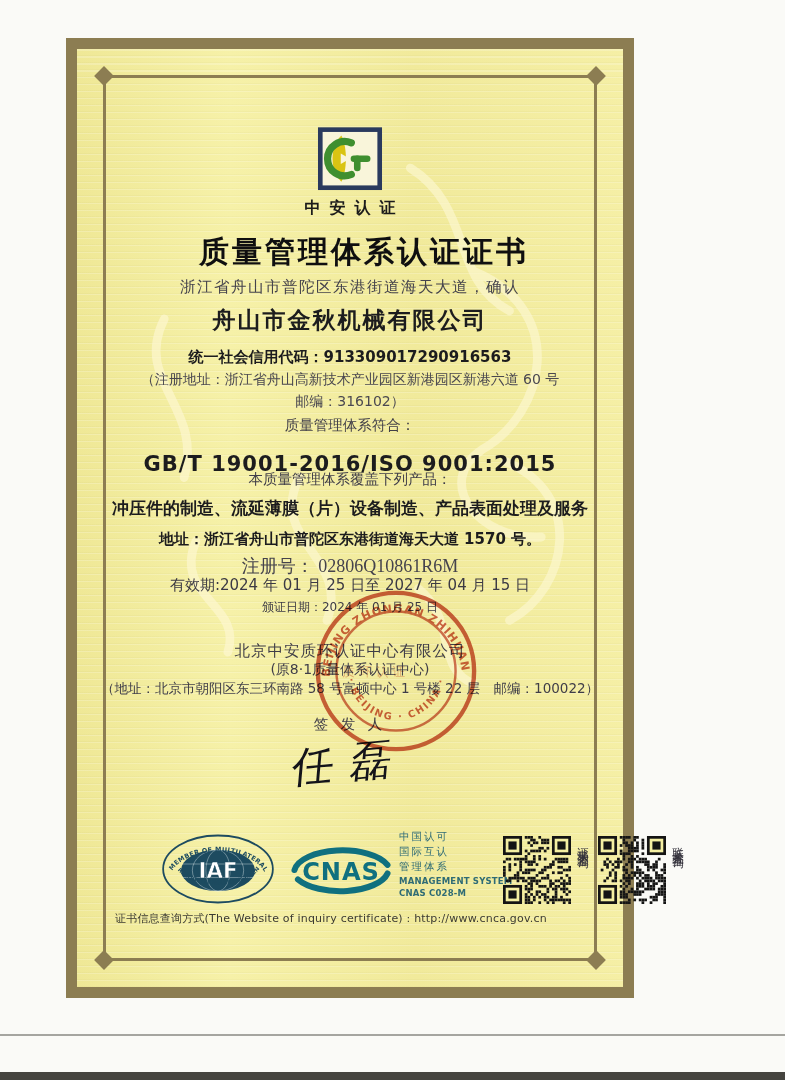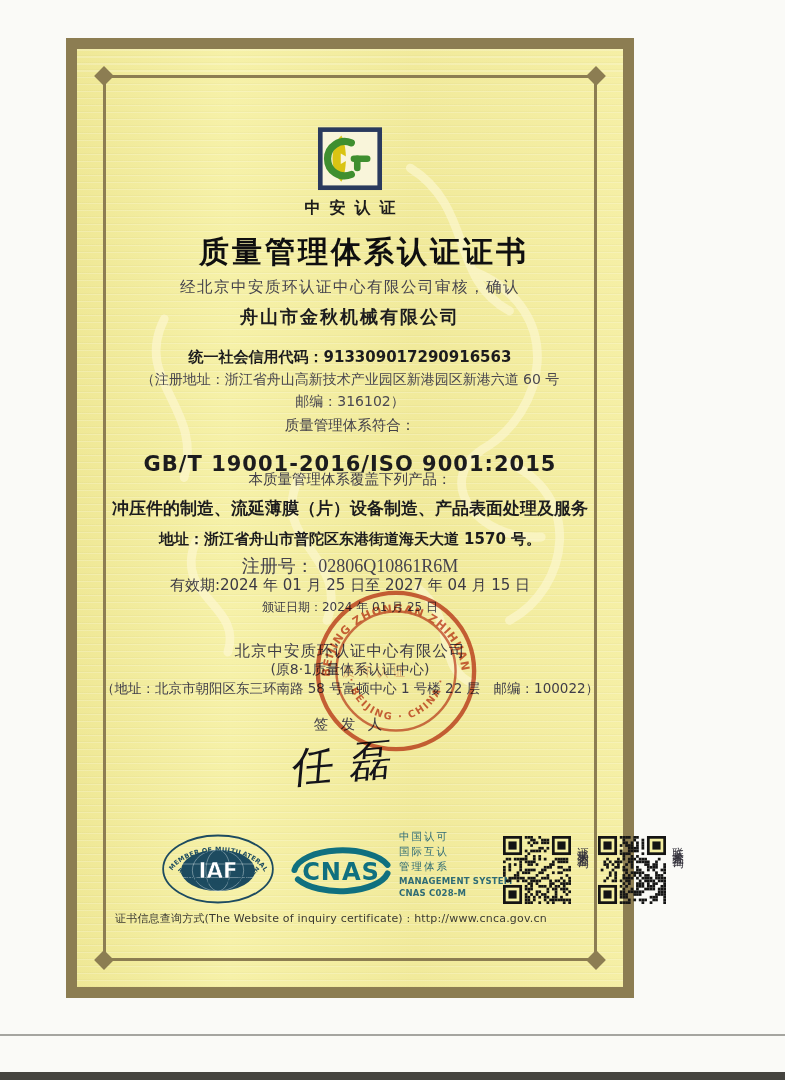--- a/index.html
+++ b/index.html
@@ -26,21 +26,21 @@
   .diamond{position:absolute;width:14px;height:14px;background:#8c7d52;transform:rotate(45deg);}
   .diamond.tl{left:-9px;top:-9px}.diamond.tr{right:-9px;top:-9px}
   .diamond.bl{left:-9px;bottom:-9px}.diamond.br{right:-9px;bottom:-9px}
   .watermark{position:absolute;inset:0;pointer-events:none}
   
   .row{position:absolute;left:0;right:0;text-align:center;color:#1c1c1e;white-space:nowrap;}
   .logo-box{position:absolute;left:50%;top:78px;transform:translateX(-50%);width:66px;height:66px;}
   .logo-label{top:149px;font-size:16px;font-weight:bold;letter-spacing:9px;text-indent:9px;color:#1b1b1b;}
   .title{top:183px;font-size:30px;font-weight:bold;letter-spacing:3px;color:#0f0f10;padding-left:28px;}
   .audit{top:228px;font-size:15.5px;color:#45434d;letter-spacing:1.5px;}
-  .company{top:256px;font-size:18px;font-weight:bold;letter-spacing:2px;}
+  .company{top:256px;font-size:23px;font-weight:bold;letter-spacing:2px;}
   .credit{top:299px;font-size:15px;font-weight:bold;}
   .regaddr1{top:322px;font-size:14px;color:#4a4850;}
   .regaddr2{top:344px;font-size:14px;color:#4a4850;}
   .fuhe{top:367px;font-size:14.5px;color:#403e48;}
   .standard{top:403px;font-size:21px;font-weight:bold;letter-spacing:1px;}
   .scope-intro{top:421px;font-size:14.5px;color:#403e48;}
   .scope{top:448px;font-size:17px;font-weight:bold;}
   .siteaddr{top:481px;font-size:15px;font-weight:bold;}
   .regno{top:505px;font-size:18px;color:#45434d;font-family:Liberation Serif, serif;}
   .validity{top:527px;font-size:15px;color:#3c3a44;}
@@ -97,21 +97,21 @@
     <rect x="5" y="4" width="90" height="88" fill="#f9f5da" stroke="#2a3a5e" stroke-width="7"></rect>
     <path d="M 37 13 C 19 29 19 67 37 83 C 46 66 46 30 37 13 Z" fill="#d9c413"></path>
     <path d="M 36 40 L 50 48 L 36 56 Z" fill="#f9f5da"></path>
     <path d="M 52 24 A 26 26 0 1 0 52 72" fill="none" stroke="#3f8f2f" stroke-width="11" stroke-linecap="round"></path>
     <path d="M 56 48 H 76" stroke="#3f8f2f" stroke-width="10" stroke-linecap="round" fill="none"></path>
     <path d="M 61 48 V 62" stroke="#3f8f2f" stroke-width="10" stroke-linecap="round" fill="none"></path>
   </svg>
   <div class="row logo-label">中安认证</div>
 
   <div class="row title">质量管理体系认证证书</div>
-  <div class="row audit">经北京中安质环认证中心有限公司审核，确认</div>
+  <div class="row audit">浙江省舟山市普陀区东港街道海天大道，确认</div>
   <div class="row company">舟山市金秋机械有限公司</div>
   <div class="row credit">统一社会信用代码：913309017290916563</div>
   <div class="row regaddr1">（注册地址：浙江省舟山高新技术产业园区新港园区新港六道 60 号</div>
   <div class="row regaddr2">邮编：316102）</div>
   <div class="row fuhe">质量管理体系符合：</div>
   <div class="row standard">GB/T 19001-2016/ISO 9001:2015</div>
   <div class="row scope-intro">本质量管理体系覆盖下列产品：</div>
   <div class="row scope">冲压件的制造、流延薄膜（片）设备制造、产品表面处理及服务</div>
   <div class="row siteaddr">地址：浙江省舟山市普陀区东港街道海天大道 1570 号。</div>
   <div class="row regno">注册号：  02806Q10861R6M</div>

